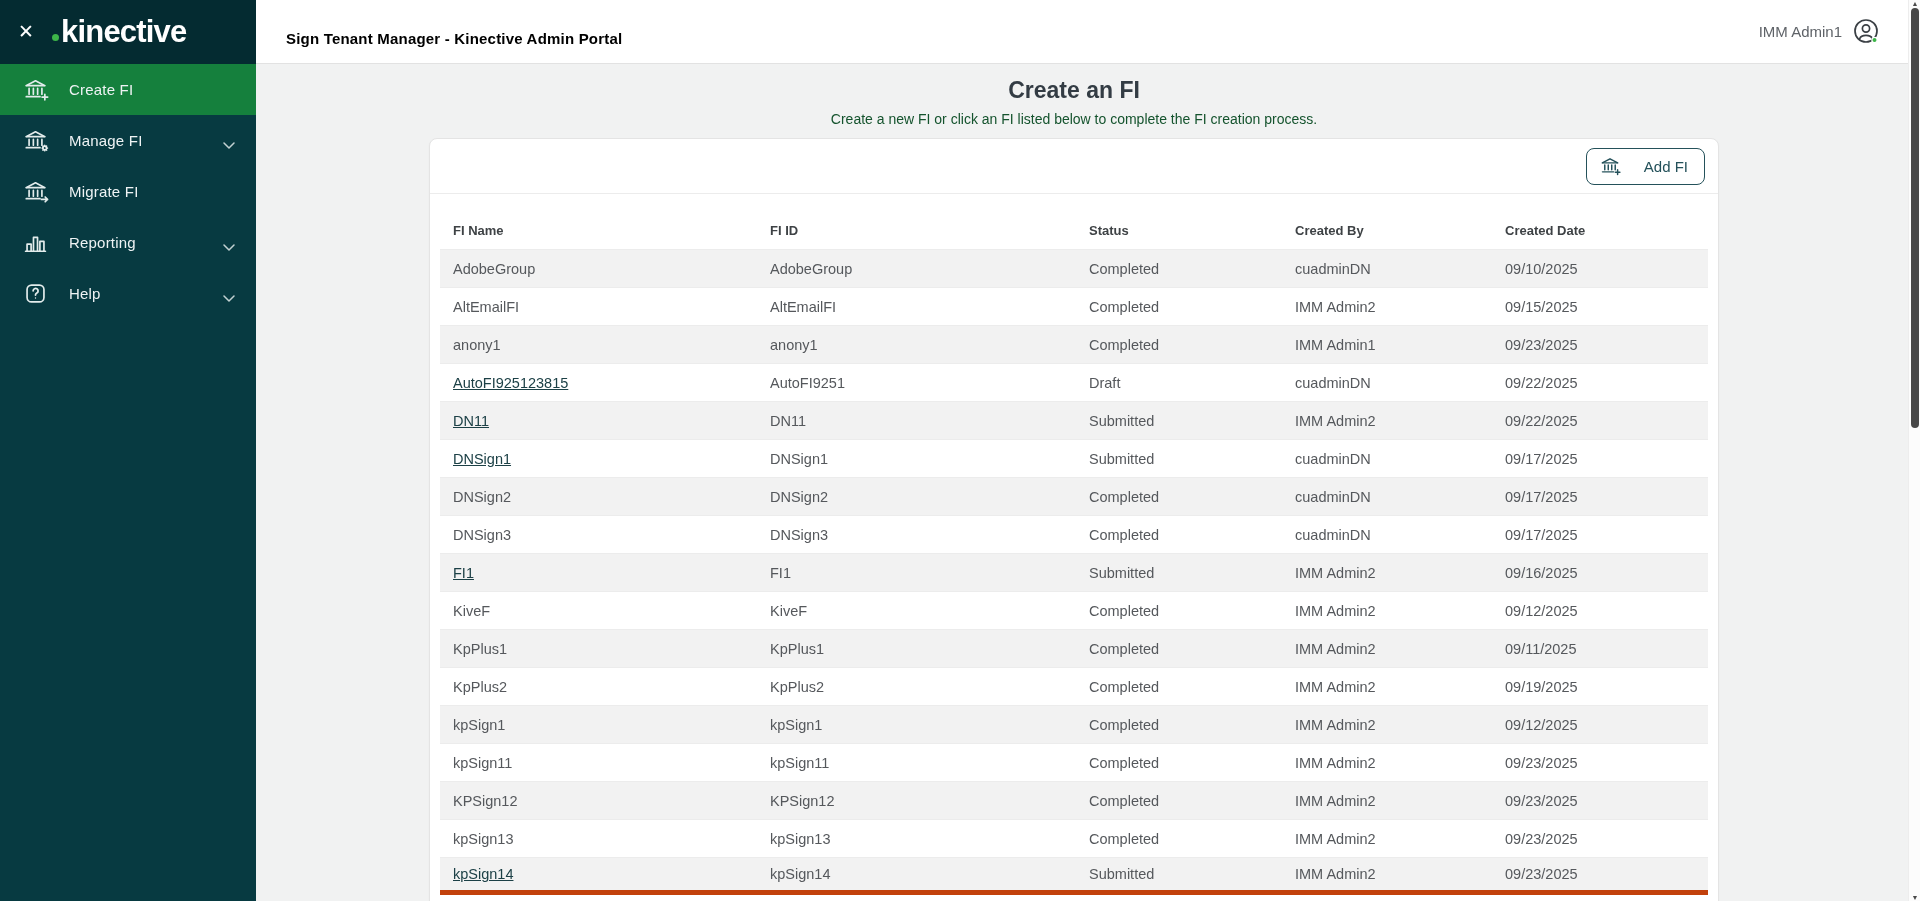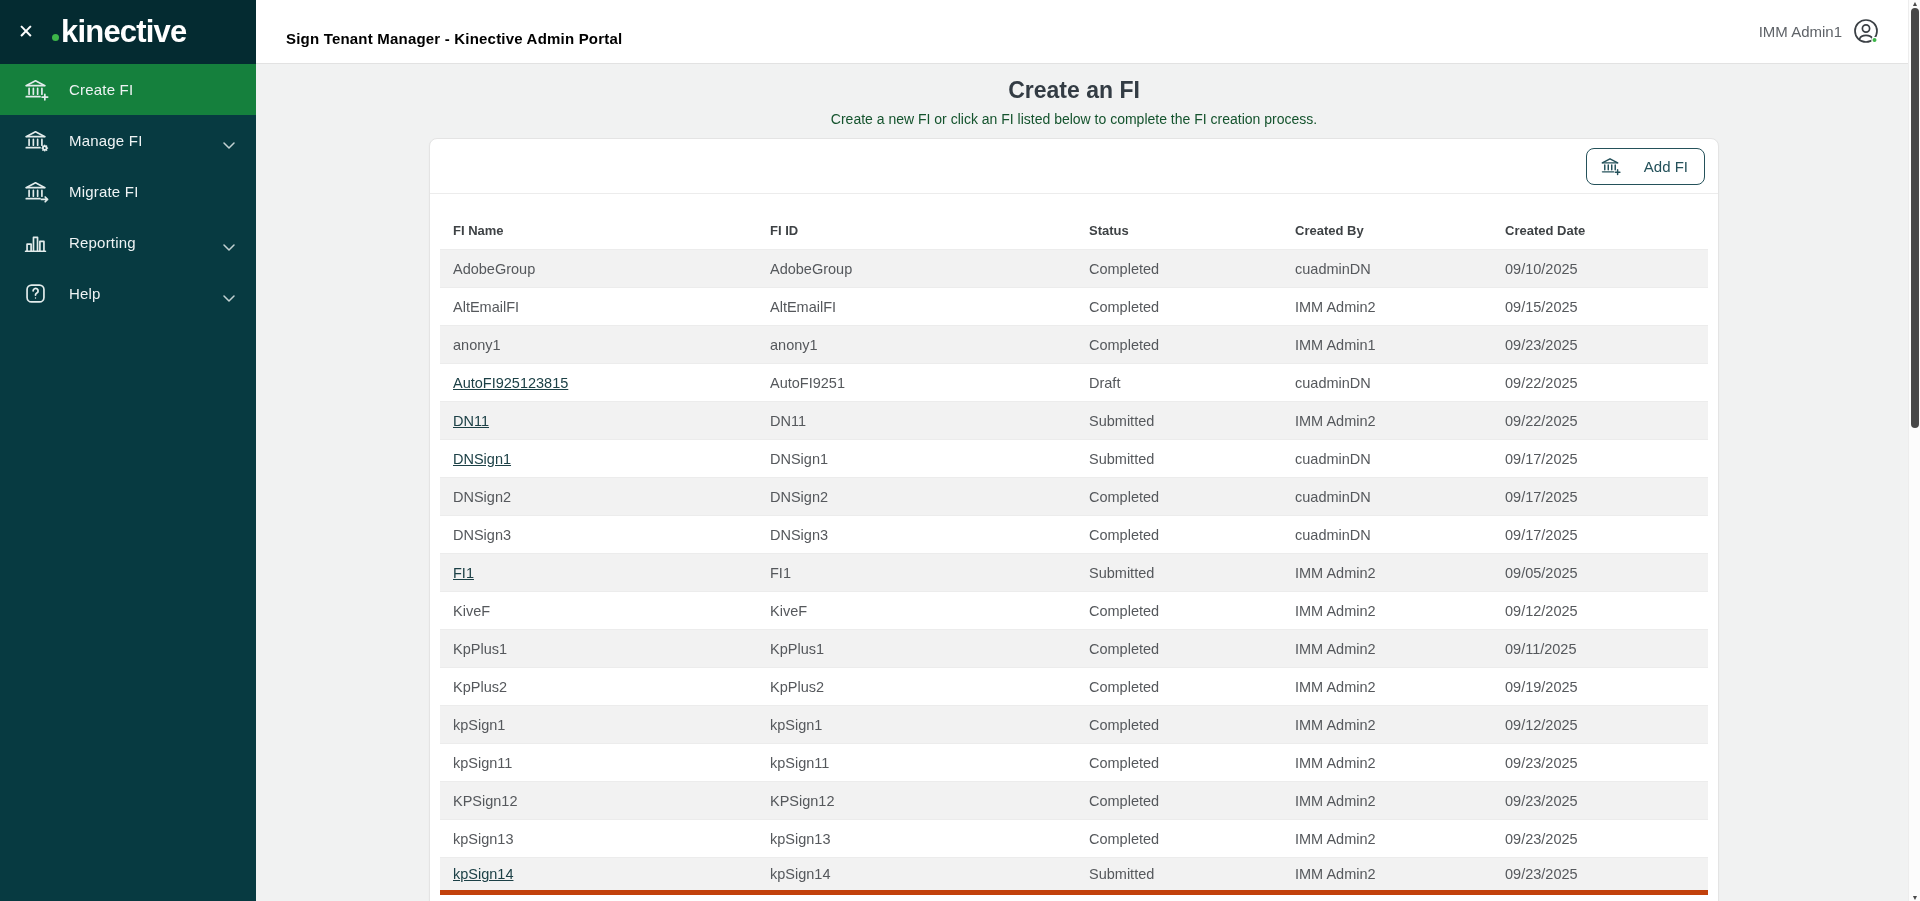--- a/index.html
+++ b/index.html
@@ -256,21 +256,21 @@
               <div>Completed</div>
               <div>cuadminDN</div>
               <div>09/17/2025</div>
             </div>
 
             <div class="trow striped">
               <div class="cell-link">FI1</div>
               <div>FI1</div>
               <div>Submitted</div>
               <div>IMM Admin2</div>
-              <div>09/05/2025</div>
+              <div>09/16/2025</div>
             </div>
 
             <div class="trow">
               <div>KiveF</div>
               <div>KiveF</div>
               <div>Completed</div>
               <div>IMM Admin2</div>
               <div>09/12/2025</div>
             </div>
 

